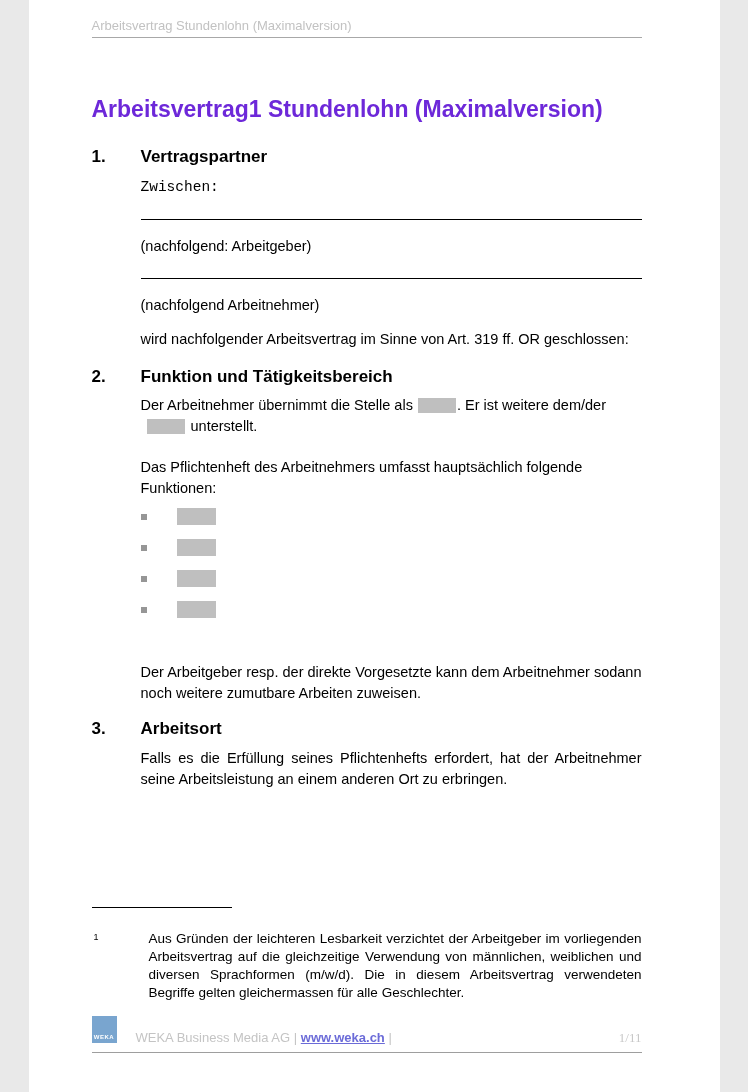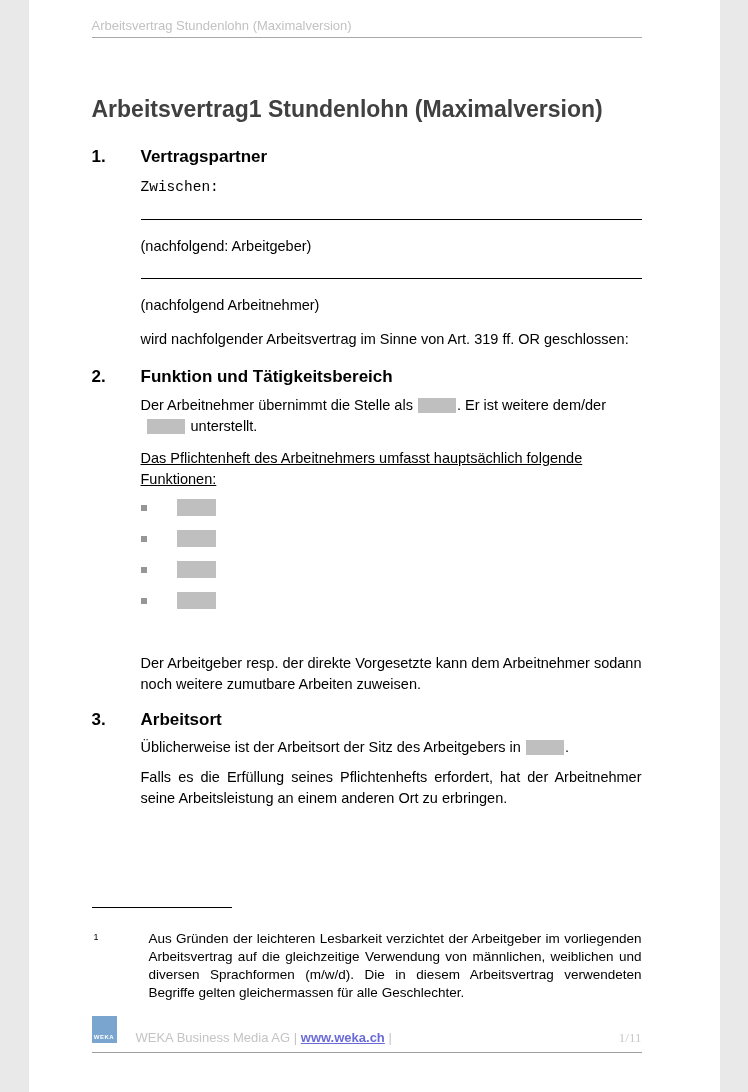--- a/index.html
+++ b/index.html
@@ -21,21 +21,21 @@
     border-bottom:1px solid #a8a8a8;
     padding-bottom:4px;
   }
 
   
   .content { position:absolute; left:63px; right:78px; top:0; }
 
   h1.doc-title {
     margin-top:96px;
     font-size:23px; line-height:27px; font-weight:bold;
-    color:#404040;
+    color:#6d28d9;
   }
   .firmenlogo {
     margin-top:22px;
     font-size:17px; line-height:20px; font-weight:bold; color:#000;
   }
 
   .sec { display:grid; grid-template-columns:49px 1fr; }
   .sec-num, .sec-title { font-size:17px; line-height:21px; font-weight:bold; }
   .sec-body { grid-column:2; }
   .sec1 { margin-top:23px; }
@@ -47,21 +47,21 @@
 
   .p-zwischen   { margin-top:10px;font-family:Liberation Mono, monospace; }
   .fill-line    { margin-top:21px; border-bottom:1.5px solid #000; height:0; }
   .p-nach1      { margin-top:16px; }
   .p-und        { margin-top:12px; }
   .fill-line2   { margin-top:21px; }
   .p-nach2      { margin-top:16px; }
   .p-wird       { margin-top:13px; }
 
   .p-stelle     { margin-top:8px; }
-  .p-pflicht    { margin-top:11px;text-decoration:underline; }
+  .p-pflicht    { margin-top:20px; }
   .p-weitere    { margin-top:44px; }
   .p-ueblich    { margin-top:7px; }
   .p-falls      { margin-top:9px; }
 
   .ph-inline {
     display:inline-block; width:38px; height:15px;
     background:#bfbfbf; vertical-align:-3px;
   }
   .ph-a { margin-left:5px; margin-right:1px; }
   .ph-b { margin-left:6px; margin-right:6px; }
@@ -160,21 +160,20 @@
           </div>
         </div>
         <p class="p-weitere just">Der Arbeitgeber resp. der direkte Vorgesetzte kann dem Arbeitnehmer sodann noch weitere zumutbare Arbeiten zuweisen.</p>
       </div>
     </div>
 
     <div class="sec sec3">
       <span class="sec-num">3.</span>
       <h2 class="sec-title">Arbeitsort</h2>
       <div class="sec-body">
-        <p class="p-ueblich"><span>Üblicherweise ist der Arbeitsort der Sitz des Arbeitgebers in</span><span class="ph-inline ph-a"></span><span>.</span></p>
         <p class="p-falls just">Falls es die Erfüllung seines Pflichtenhefts erfordert, hat der Arbeitnehmer seine Arbeitsleistung an einem anderen Ort zu erbringen.</p>
       </div>
     </div>
 
   </div>
 
   <div class="footnote-area">
     <div class="footnote-sep"></div>
     <div class="footnote-row">
       <span class="footnote-marker">1</span>

